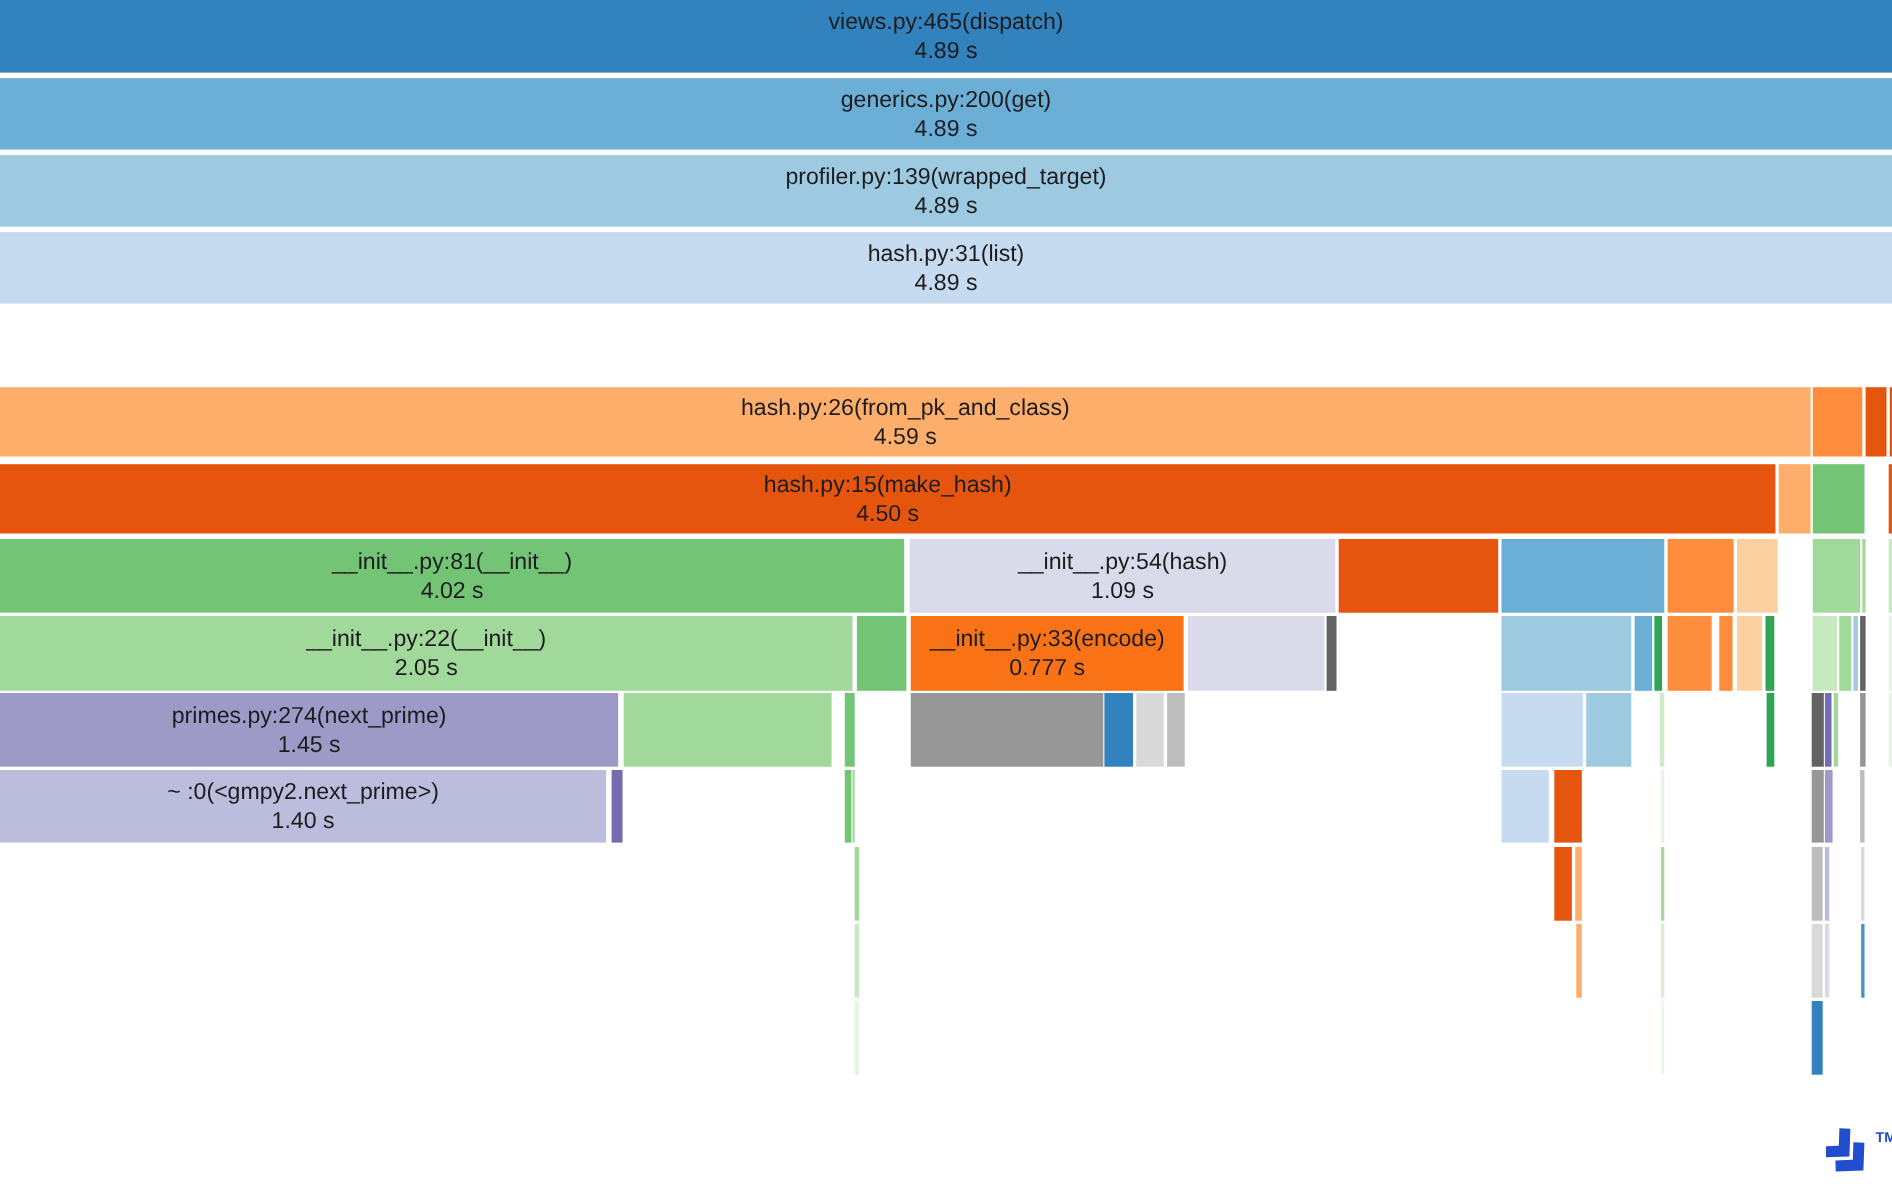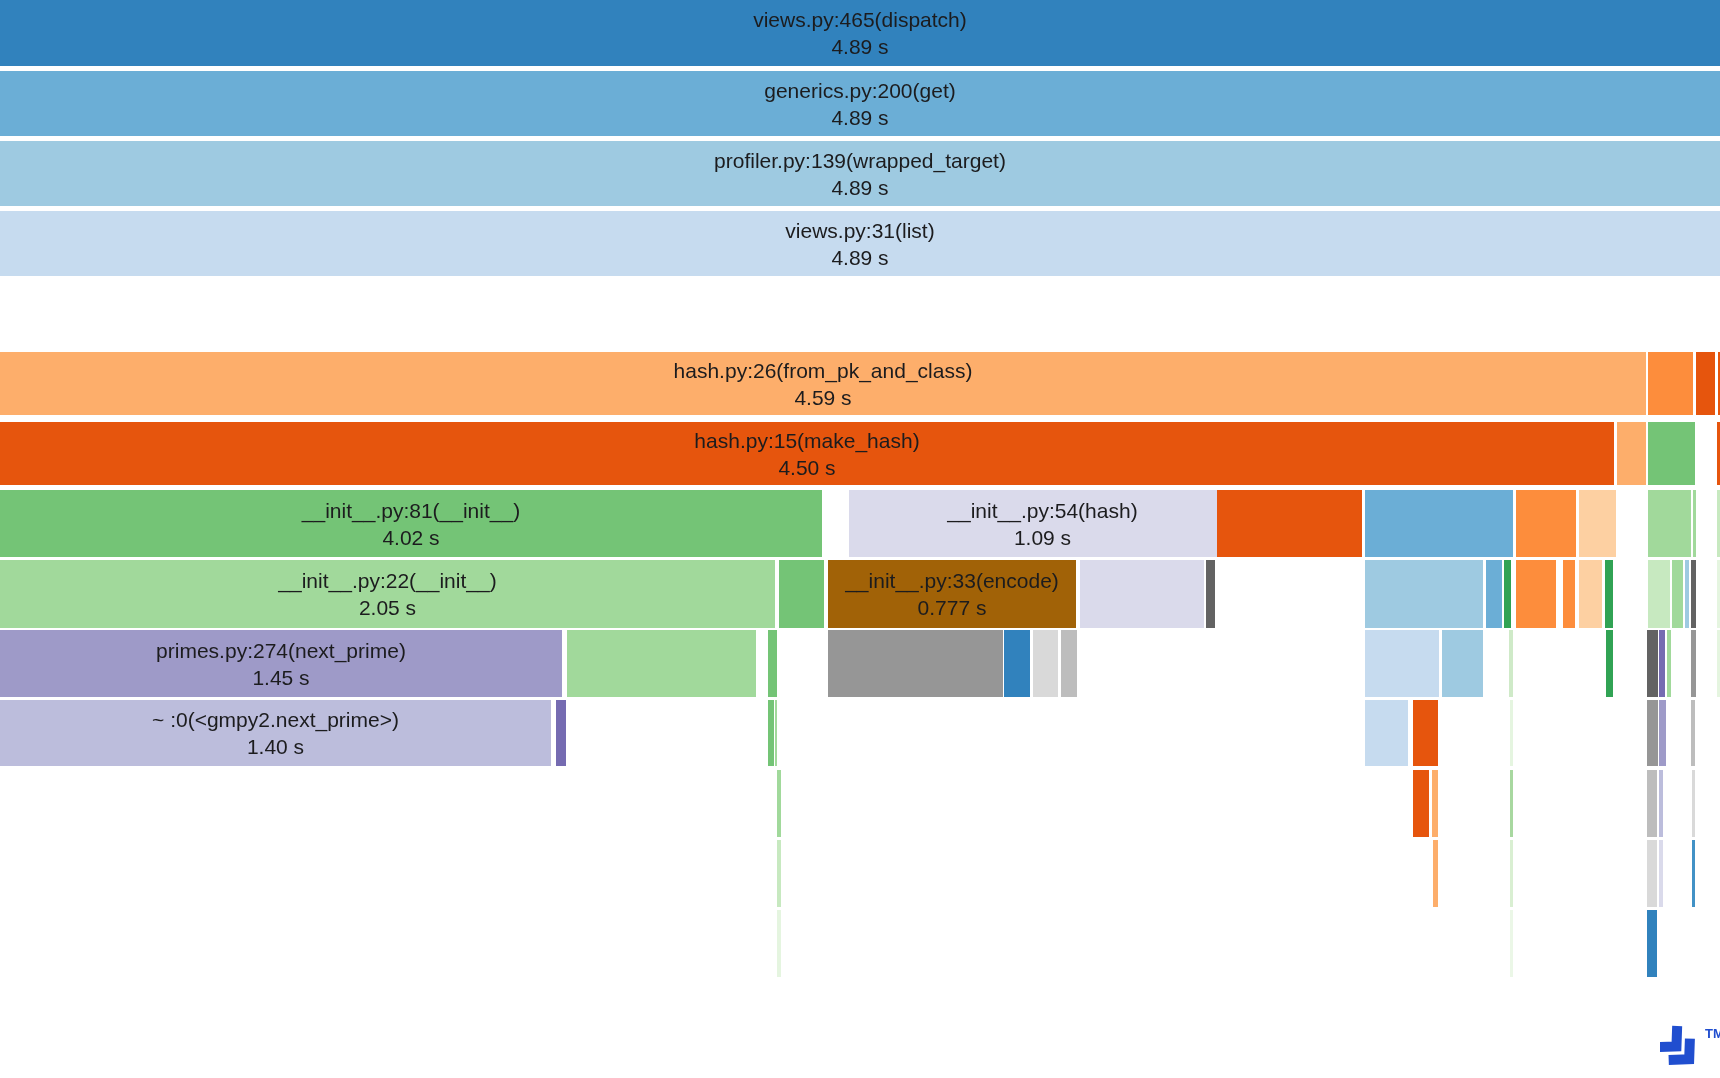--- a/index.html
+++ b/index.html
@@ -64,58 +64,58 @@
     </div>
     <div class="frame" style="left: 0px; top: 71px; width: 1720px; height: 65px; background: rgb(107, 174, 214);">
       <div class="lbl">generics.py:200(get)</div>
       <div class="tm">4.89 s</div>
     </div>
     <div class="frame" style="left: 0px; top: 141px; width: 1720px; height: 65px; background: rgb(158, 202, 225); align-items: center;">
       <div class="lbl">profiler.py:139(wrapped_target)</div>
       <div class="tm">4.89 s</div>
     </div>
     <div class="frame" style="left: 0px; top: 211px; width: 1720px; height: 65px; background: rgb(198, 219, 239);">
-      <div class="lbl">views.py:31(list)</div>
+      <div class="lbl">hash.py:31(list)</div>
       <div class="tm">4.89 s</div>
     </div>
     <div class="frame" style="left: 0px; top: 352px; width: 1646px; height: 63px; background: rgb(253, 174, 107);">
       <div class="lbl">hash.py:26(from_pk_and_class)</div>
       <div class="tm">4.59 s</div>
     </div>
     <div class="frame" style="left: 1648px; top: 352px; width: 45px; height: 63px; background: rgb(253, 141, 60);"></div>
     <div class="frame" style="left: 1696px; top: 352px; width: 19px; height: 63px; background: rgb(230, 85, 13);"></div>
     <div class="frame" style="left: 1718px; top: 352px; width: 2px; height: 63px; background: rgb(230, 85, 13);"></div>
     <div class="frame" style="left: 0px; top: 422px; width: 1614px; height: 63px; background: rgb(230, 85, 13);">
       <div class="lbl">hash.py:15(make_hash)</div>
       <div class="tm">4.50 s</div>
     </div>
     <div class="frame" style="left: 1617px; top: 422px; width: 29px; height: 63px; background: rgb(253, 174, 107);"></div>
     <div class="frame" style="left: 1648px; top: 422px; width: 47px; height: 63px; background: rgb(116, 196, 118);"></div>
     <div class="frame" style="left: 1717px; top: 422px; width: 3px; height: 63px; background: rgb(230, 85, 13);"></div>
     <div class="frame" style="left: 0px; top: 490px; width: 822px; height: 67px; background: rgb(116, 196, 118);">
       <div class="lbl">__init__.py:81(__init__)</div>
       <div class="tm">4.02 s</div>
     </div>
-    <div class="frame" style="left: 827px; top: 490px; width: 387px; height: 67px; background: rgb(218, 218, 235); margin-left: 22px;">
+    <div class="frame" style="left: 827px; top: 490px; width: 387px; height: 67px; background: rgb(218, 218, 235);">
       <div class="lbl">__init__.py:54(hash)</div>
       <div class="tm">1.09 s</div>
     </div>
     <div class="frame" style="left: 1217px; top: 490px; width: 145px; height: 67px; background: rgb(230, 85, 13);"></div>
     <div class="frame" style="left: 1365px; top: 490px; width: 148px; height: 67px; background: rgb(107, 174, 214);"></div>
     <div class="frame" style="left: 1516px; top: 490px; width: 60px; height: 67px; background: rgb(253, 141, 60);"></div>
     <div class="frame" style="left: 1579px; top: 490px; width: 37px; height: 67px; background: rgb(253, 208, 162);"></div>
     <div class="frame" style="left: 1648px; top: 490px; width: 43px; height: 67px; background: rgb(161, 217, 155);"></div>
     <div class="frame" style="left: 1693px; top: 490px; width: 3px; height: 67px; background: rgb(161, 217, 155);"></div>
     <div class="frame" style="left: 1717px; top: 490px; width: 3px; height: 67px; background: rgb(199, 233, 192);"></div>
     <div class="frame" style="left: 0px; top: 560px; width: 775px; height: 68px; background: rgb(161, 217, 155);">
       <div class="lbl">__init__.py:22(__init__)</div>
       <div class="tm">2.05 s</div>
     </div>
     <div class="frame" style="left: 779px; top: 560px; width: 45px; height: 68px; background: rgb(116, 196, 118);"></div>
-    <div class="frame" style="left: 828px; top: 560px; width: 248px; height: 68px; background: #a16207;">
+    <div class="frame" style="left: 828px; top: 560px; width: 248px; height: 68px; background: #f97316;">
       <div class="lbl">__init__.py:33(encode)</div>
       <div class="tm">0.777 s</div>
     </div>
     <div class="frame" style="left: 1080px; top: 560px; width: 124px; height: 68px; background: rgb(218, 218, 235);"></div>
     <div class="frame" style="left: 1206px; top: 560px; width: 9px; height: 68px; background: rgb(99, 99, 99);"></div>
     <div class="frame" style="left: 1365px; top: 560px; width: 118px; height: 68px; background: rgb(158, 202, 225);"></div>
     <div class="frame" style="left: 1486px; top: 560px; width: 16px; height: 68px; background: rgb(107, 174, 214);"></div>
     <div class="frame" style="left: 1504px; top: 560px; width: 7px; height: 68px; background: rgb(49, 163, 84);"></div>
     <div class="frame" style="left: 1516px; top: 560px; width: 40px; height: 68px; background: rgb(253, 141, 60);"></div>
     <div class="frame" style="left: 1563px; top: 560px; width: 12px; height: 68px; background: rgb(253, 141, 60);"></div>

